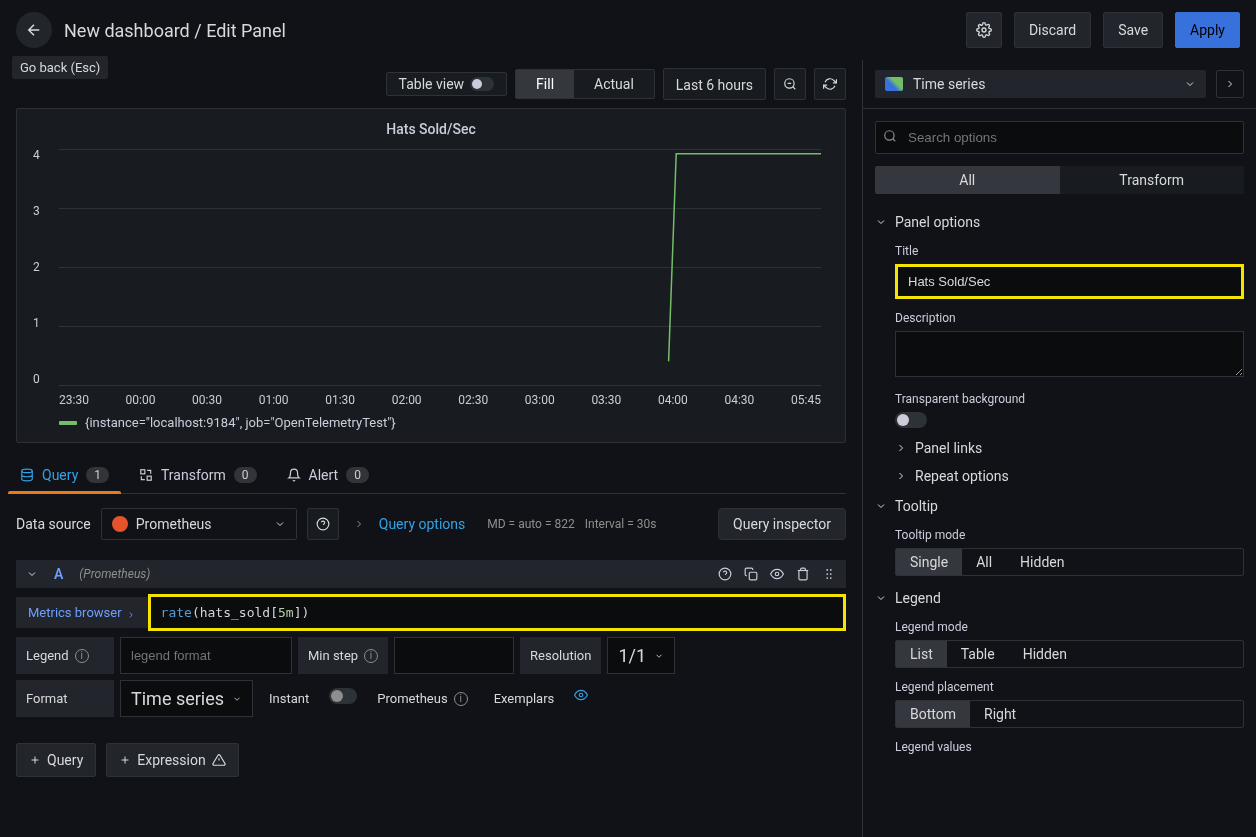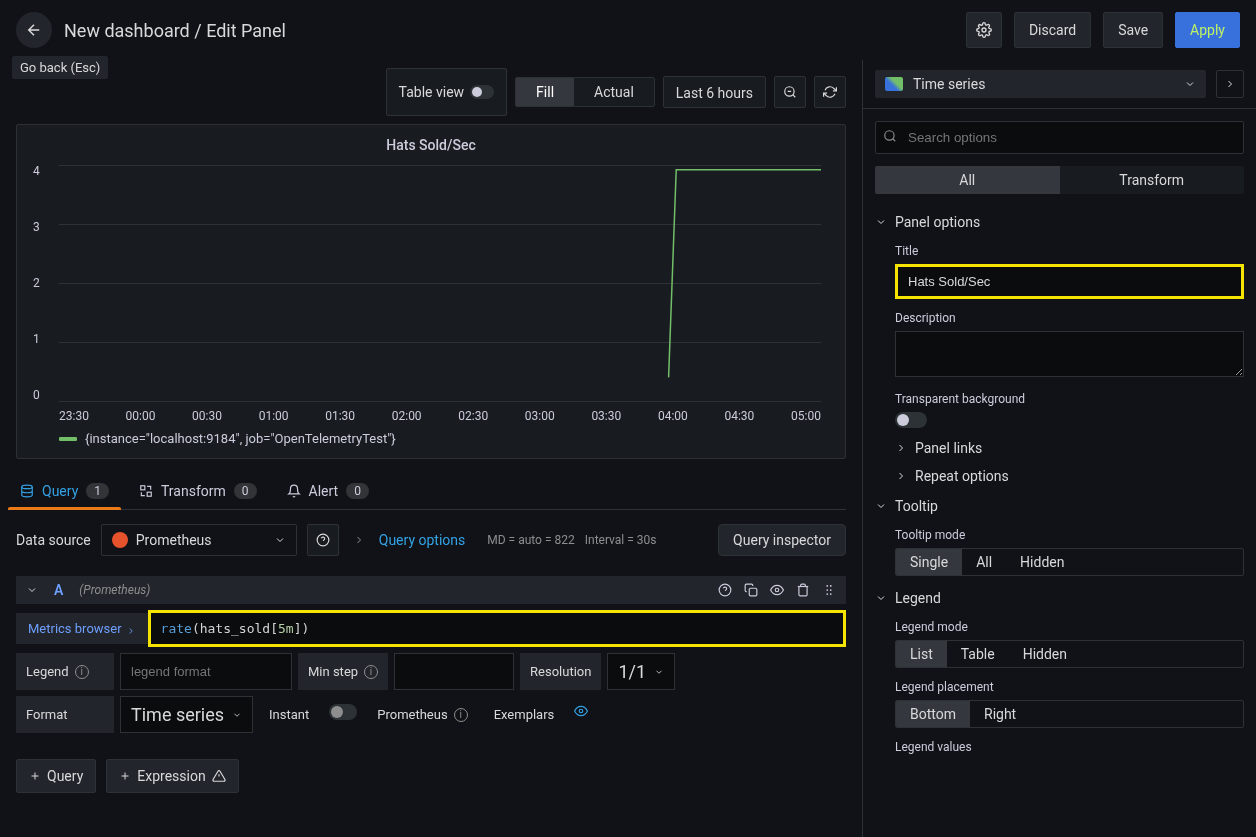--- a/index.html
+++ b/index.html
@@ -54,29 +54,29 @@
   border-radius: 2px;
   display: flex; align-items: center;
   cursor: pointer;
   background: #22252b;
   font-size: 14px;
   color: #d8d9da;
 }
 .primary-btn {
   background: #3871dc;
   border-color: #3871dc;
-  color: #bef264;
+  color: #000000;
 }
 .main-row { display: flex; height: calc(100% - 60px); }
 .left-col { flex: 1; display: flex; flex-direction: column; padding: 0 16px; }
 .right-col { width: 394px; border-left: 1px solid #2c3235; display: flex; flex-direction: column; overflow-y: auto;}
 .toolbar-row { display: flex; align-items: center; gap: 8px; padding: 8px 0; justify-content: flex-end; }
 .tableview {
   display: flex; align-items: center; gap: 6px;
-  padding: 0 12px; height: 48px;
+  padding: 0 12px; height: 24px;
   border: 1px solid #2c3235; border-radius: 2px;
   background: #181b1f;
 }
 .switch-sm { width: 24px; height: 14px; border-radius: 8px; background: #2c3235; position: relative; }
 .switch-sm::after { content:''; position:absolute; width:10px; height:10px; border-radius:50%; background:#ccccdc; top:2px; left:2px; }
 .fill-actual { display: flex; border: 1px solid #2c3235; border-radius: 2px; overflow: hidden; background: #181b1f; }
 .fill-actual > div { padding: 6px 20px; cursor: pointer; }
 .fill-actual .active { background: #34373d; color: #fff; }
 .timerange { display: flex; align-items: center; gap: 8px; padding: 0 12px; height: 32px; border: 1px solid #2c3235; border-radius: 2px; cursor: pointer; background: #181b1f; flex-direction: column; }
 .icon-btn-sm { width:32px; height:32px; border:1px solid #2c3235; border-radius:2px; display:flex; align-items:center; justify-content:center; cursor:pointer; background:#181b1f; }
@@ -235,21 +235,21 @@
             <div>00:00</div>
             <div>00:30</div>
             <div>01:00</div>
             <div>01:30</div>
             <div>02:00</div>
             <div>02:30</div>
             <div>03:00</div>
             <div>03:30</div>
             <div>04:00</div>
             <div>04:30</div>
-            <div>05:00</div>
+            <div>05:45</div>
         </div>
       </div>
       <div class="legend-line">
         <div class="legend-swatch"></div>
         <span>{instance="localhost:9184", job="OpenTelemetryTest"}</span>
       </div>
     </div>
 
     <div class="tabs-row">
       <div class="tab active">

